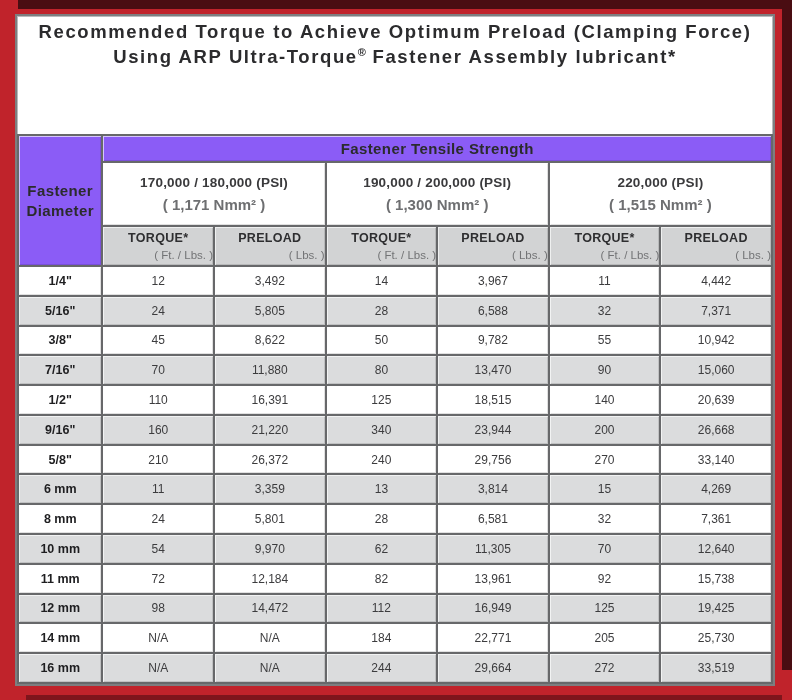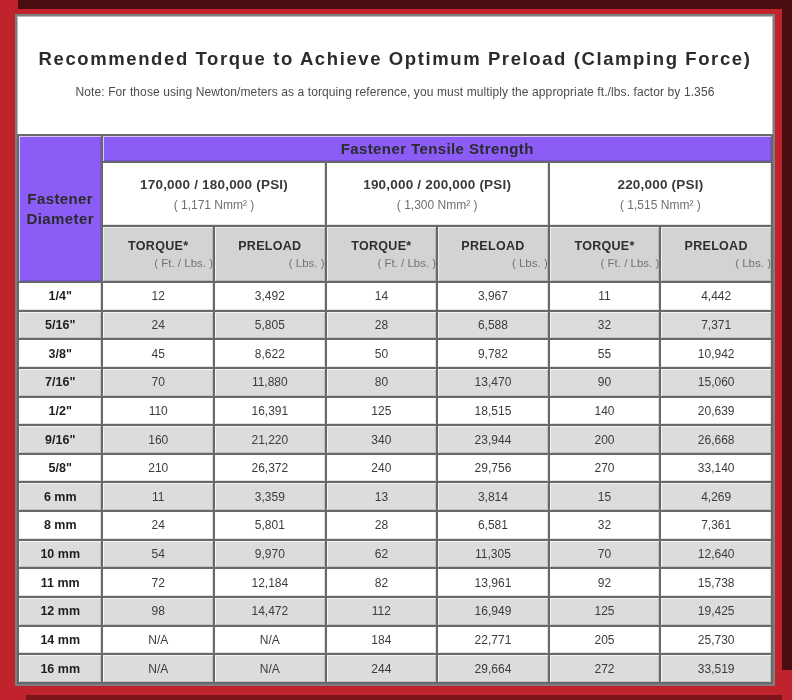--- a/index.html
+++ b/index.html
@@ -33,21 +33,21 @@
     background: #ffffff;
     border: 2px solid #7d7e80;
     box-shadow: inset 0 0 0 1px #b9babc;
     display: flex;
     flex-direction: column;
   }
   .title-block {
     height: 118px;
     display: flex;
     flex-direction: column;
-    justify-content: center;
+    justify-content: flex-start;
     align-items: center;
     text-align: center;
     padding: 4px 16px 8px 16px;
   }
   .title-line {
     font-size: 18.5px;
     font-weight: bold;
     letter-spacing: 1.6px;
     color: #2b2b2d;
     line-height: 1.35;
@@ -97,25 +97,25 @@
   tr.psi-row { height: 64px; }
   tr.psi-row th { background: #ffffff; }
   .psi-main {
     font-size: 13.5px;
     font-weight: bold;
     color: #3a3a3c;
     letter-spacing: 0.2px;
   }
   .psi-sub {
     margin-top: 6px;
-    font-size: 12px;
-    font-weight: normal;
+    font-size: 15px;
+    font-weight: bold;
     color: #6e6f71;
   }
-  tr.sub-row { height: 56px; }
+  tr.sub-row { height: 40px; }
   tr.sub-row th { background: #d2d3d4; }
   .sub-main {
     font-size: 12.5px;
     font-weight: bold;
     color: #2e2e30;
     letter-spacing: 0.3px;
   }
   .sub-unit {
     margin-top: 4px;
     font-size: 11.5px;
@@ -144,21 +144,21 @@
 
 <div class="frame">
   <div class="edge-top"></div>
   <div class="edge-right"></div>
   <div class="edge-bottom"></div>
 
   <div class="panel">
 
     <div class="title-block">
       <div class="title-line">Recommended Torque to Achieve Optimum Preload (Clamping Force)</div>
-      <div class="note-line">Note: For those using Newton/meters as a torquing reference, you must multiply the appropriate ft./lbs. factor by 1.356</div>
+      <div class="title-line"><span>Using ARP Ultra-Torque</span><sup>®</sup><span> Fastener Assembly lubricant*</span></div>
     </div>
 
     <div class="table-wrap">
       <table class="torque">
         <colgroup>
           <col class="c-dia">
           <col class="c-val">
             <col class="c-val">
             <col class="c-val">
           <col class="c-val">

